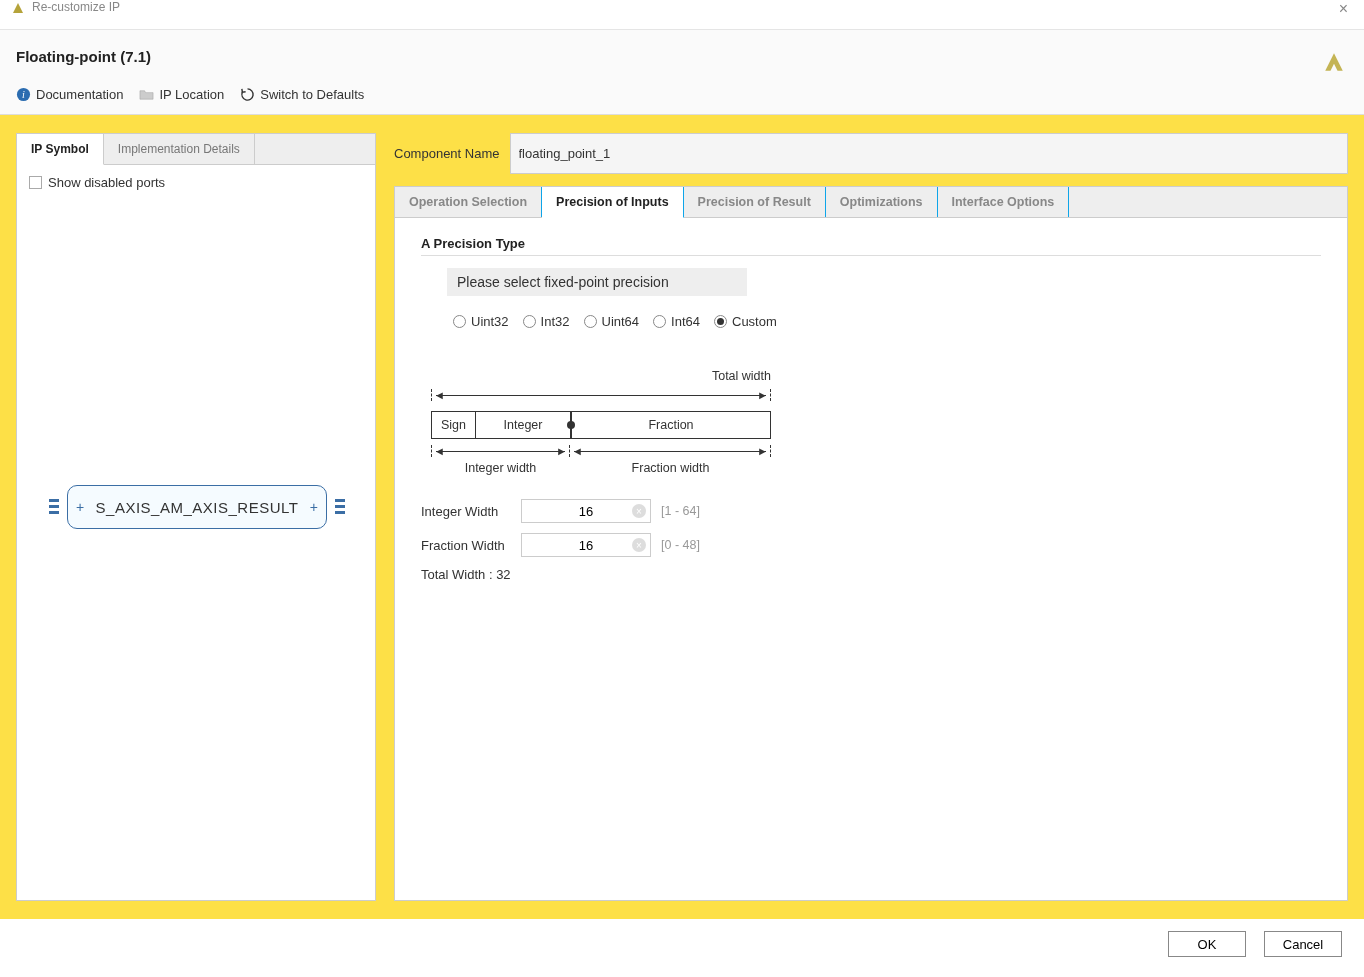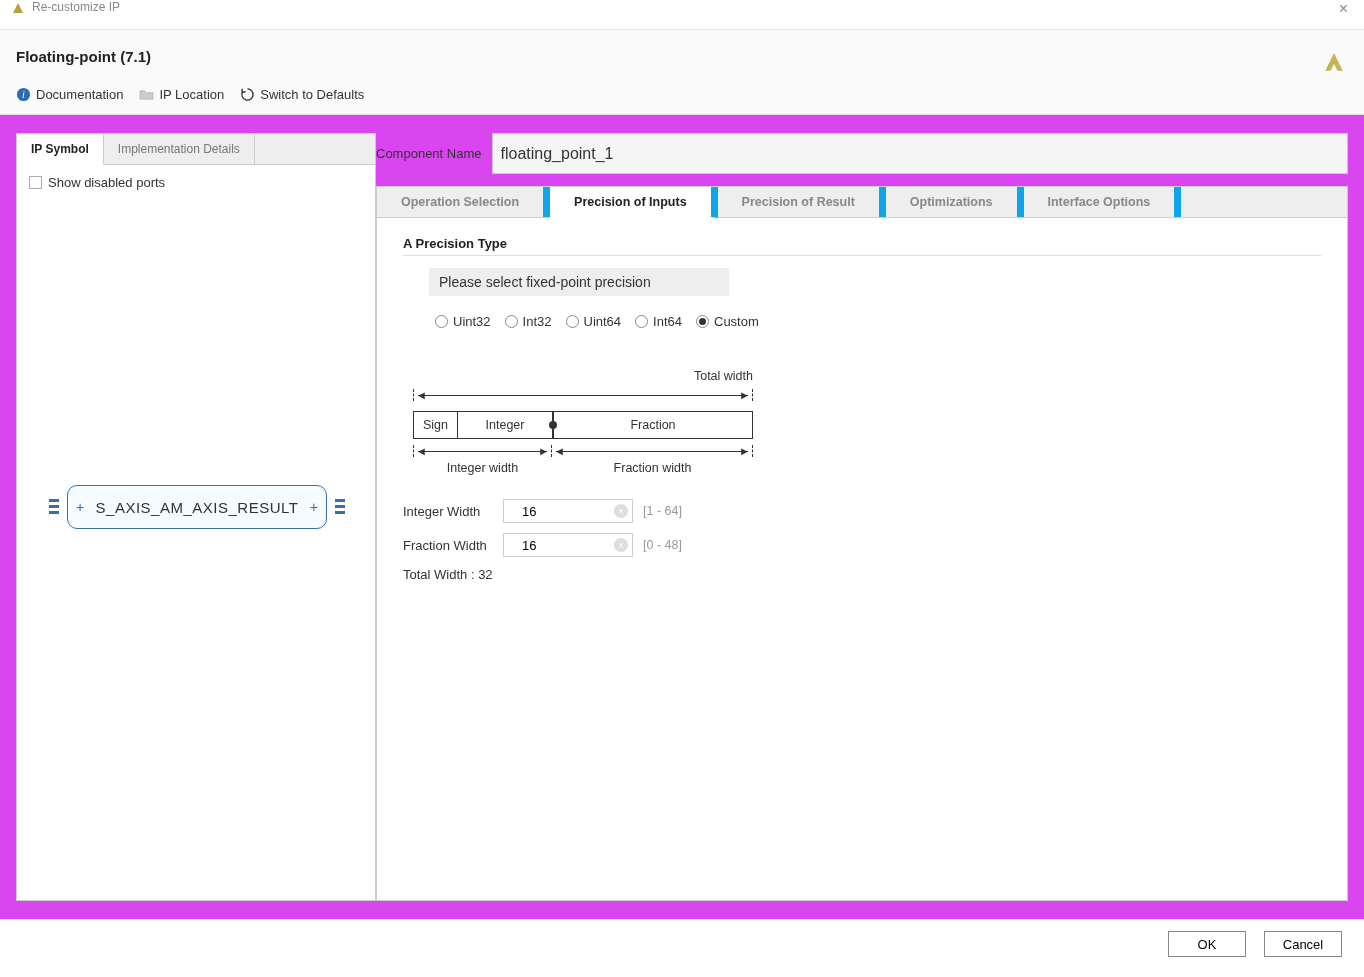--- a/index.html
+++ b/index.html
@@ -13,21 +13,21 @@
 .close-x { color: #888; font-size: 16px; padding: 0 6px; cursor: default; }
 
 
 .header { padding: 18px 16px 12px 16px; background: #fafafa; border-bottom: 1px solid #ddd; }
 .header-title { font-weight: bold; font-size: 15px; color: #222; margin-bottom: 22px; }
 .header-links { display: flex; gap: 16px; align-items: center; font-size: 13px; color: #333; }
 .header-link { display: inline-flex; align-items: center; gap: 5px; cursor: pointer; }
 .header-link-icon { width: 15px; height: 15px; display: inline-flex; align-items: center; justify-content: center; }
 
 
-.body { flex: 1; display: flex; padding: 18px 16px; background: #d946ef; }
+.body { flex: 1; display: flex; padding: 18px 16px; gap: 18px; background: #fde047; }
 
 
 .left-panel { width: 360px; border: 1px solid #ccc; background: #fff; display: flex; flex-direction: column; }
 .left-tabs { display: flex; border-bottom: 1px solid #ccc; background: #eee; }
 .left-tab { padding: 8px 14px; font-size: 12px; color: #777; cursor: pointer; background: #eee; border-right: 1px solid #ccc; }
 .left-tab.active { background: #fff; color: #222; font-weight: bold; border-bottom: 1px solid #fff; margin-bottom: -1px; }
 .left-body { padding: 10px 12px; flex: 1; position: relative; }
 .checkbox-row { display: flex; align-items: center; gap: 6px; font-size: 13px; color: #333; }
 .checkbox-box { width: 13px; height: 13px; border: 1px solid #aaa; background: #fff; }
 
@@ -39,25 +39,25 @@
 .port-left { left: -18px; }
 .port-right { right: -18px; }
 .plus-icon { position: absolute; top: 50%; transform: translateY(-50%); font-size: 14px; color: #3b6ea5; }
 .plus-left { left: 8px; }
 .plus-right { right: 8px; }
 
 
 .right-panel { flex: 1; display: flex; flex-direction: column; }
 .comp-name-row { display: flex; align-items: center; gap: 10px; margin-bottom: 12px; }
 .comp-name-label { font-size: 13px; color: #333; }
-.comp-name-input { flex: 1; height: 41px; border: 1px solid #ccc; background: #f5f5f5; padding: 16px 8px; font-size: 16px; color: #333; }
+.comp-name-input { flex: 1; height: 41px; border: 1px solid #ccc; background: #f5f5f5; padding: 16px 8px; font-size: 13px; color: #333; }
 
 .right-tabs-box { border: 1px solid #ccc; flex: 1; display: flex; flex-direction: column; }
 .right-tabs { display: flex; border-bottom: 1px solid #ccc; background: #eee; }
-.right-tab { padding: 8px 24px; font-size: 12.5px; color: #888; font-weight: bold; cursor: pointer; border-right: 7px solid #0ea5e9; }
+.right-tab { padding: 8px 14px; font-size: 12.5px; color: #888; font-weight: bold; cursor: pointer; border-right: 1px solid #0ea5e9; }
 .right-tab.active { background: #fff; color: #222; border-bottom: 1px solid #fff; margin-bottom: -1px; }
 .right-tab-body { padding: 18px 26px; flex: 1; background: #fff; }
 
 .section-title { font-weight: bold; font-size: 13px; margin-bottom: 4px; color: #222; }
 .section-underline { border-bottom: 1px solid #ddd; margin-bottom: 12px; }
 .hint-box { background: #eee; padding: 6px 10px; font-size: 14px; color: #333; display: inline-block; width: 300px; margin-left: 26px; margin-bottom: 18px; }
 
 .radio-row { display: flex; gap: 14px; margin-left: 32px; margin-bottom: 40px; }
 .radio-item { display: flex; align-items: center; gap: 5px; font-size: 13px; color: #333; }
 .radio-circle { width: 13px; height: 13px; border: 1px solid #888; border-radius: 50%; background: #fff; display: flex; align-items: center; justify-content: center; }
@@ -83,21 +83,21 @@
 .diag-half-left { width: 139px; position: relative; height: 12px; border-left: 1px dashed #333; border-right: 1px dashed #333; }
 .diag-half-right { flex: 1; position: relative; height: 12px; border-right: 1px dashed #333; }
 .diag-half-left::before, .diag-half-right::before { content: ""; position: absolute; top: 50%; left: 4px; right: 4px; border-top: 1px solid #333; }
 .diag-labels-bottom { display: flex; margin-top: 4px; font-size: 12.5px; }
 .diag-labels-bottom .l { width: 139px; text-align: center; }
 .diag-labels-bottom .r { flex: 1; text-align: center; }
 
 
 .width-input-row { display: flex; align-items: center; gap: 10px; margin-bottom: 10px; margin-left: 0; }
 .width-input-label { width: 90px; font-size: 13px; }
-.width-input { width: 130px; height: 24px; border: 1px solid #ccc; padding: 0 18px; font-size: 13px; background: #fff; position: relative; }
+.width-input { width: 130px; height: 24px; border: 1px solid #ccc; padding: 0 0; font-size: 13px; background: #fff; position: relative; text-align: center; }
 .width-input-wrap { position: relative; display: inline-block; }
 .clear-btn { position: absolute; right: 5px; top: 50%; transform: translateY(-50%); width: 14px; height: 14px; border-radius: 50%; background: #ddd; color: #fff; font-size: 10px; display: flex; align-items: center; justify-content: center; cursor: pointer; }
 .width-range { color: #999; font-size: 12.5px; }
 .total-width { font-size: 13px; margin-top: 8px; }
 
 
 .footer { padding: 12px 22px 20px 0; display: flex; justify-content: flex-end; gap: 18px; }
 .footer-btn { width: 78px; height: 26px; border: 1px solid #888; background: #fff; font-size: 13px; cursor: pointer; }
 
 

